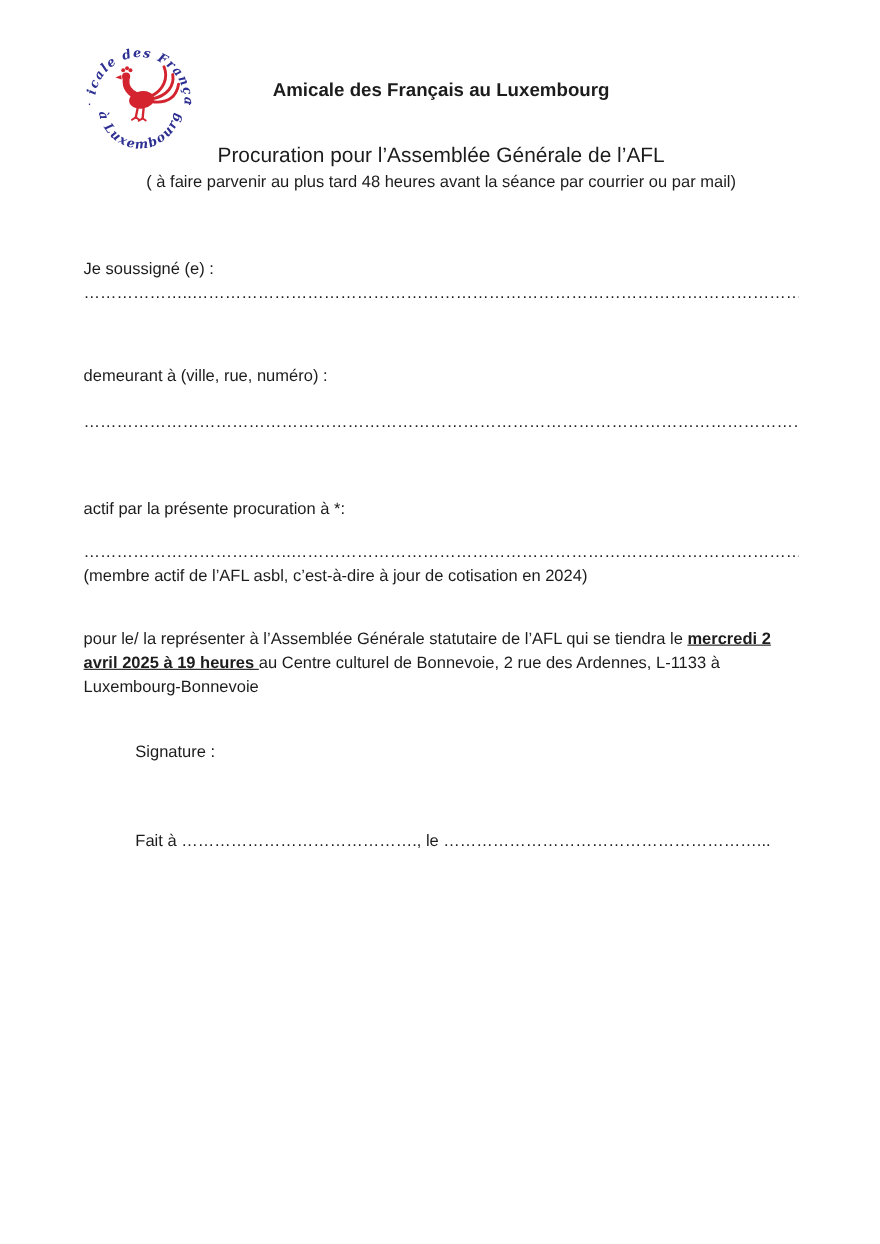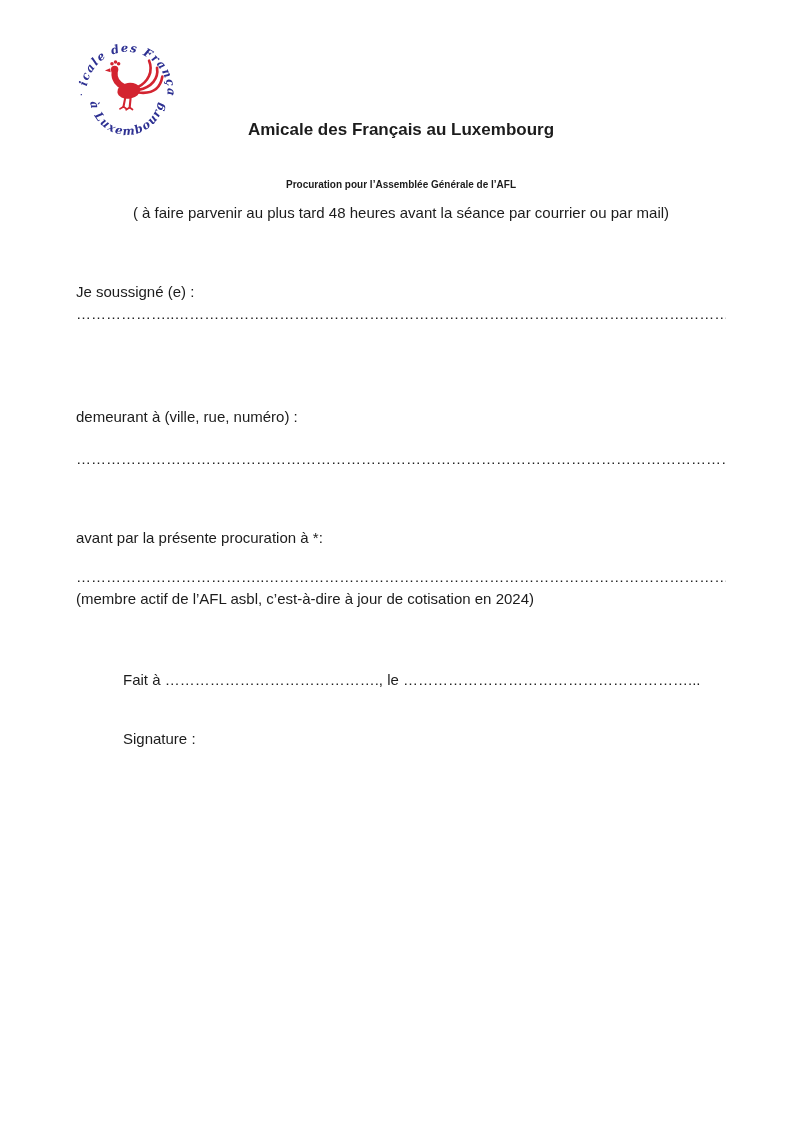--- a/index.html
+++ b/index.html
@@ -31,34 +31,34 @@
   }
   .content {
     position:absolute;
     top:0;
     left:76px;
     right:74px;
   }
   p { margin:0;flex-direction:column; }
   .title {
     margin:0;
-    padding-top:120px;
+    padding-top:72px;
     text-align:center;
     font-size:17px;
     font-weight:700;
   }
   .form-head { margin-top:39px; text-align:center; }
-  .form-head .l1 { font-weight:700; font-size:10px; }
-  .form-head .l2 { margin-top:14px; font-size:15px; }
+  .form-head .l1 { font-weight:400; font-size:19px; }
+  .form-head .l2 { margin-top:4px; font-size:15px; }
   .line { line-height:22px; }
   .fill-line { display:flex; white-space:nowrap; overflow:hidden; }
   .fill-line .dots { overflow:hidden; flex:1 1 auto; }
   .dots-row { white-space:nowrap; overflow:hidden; }
   .soussigne { margin-top:60px; }
-  .demeurant { margin-top:81px; }
+  .demeurant { margin-top:53px; }
   .addr-dots { margin-top:20px; }
   .donne { margin-top:57px; }
   .proc-dots { margin-top:17px; }
   .membre { }
   .para { margin-top:35px; line-height:22px; }
   .bu { font-weight:700; text-decoration:underline; }
   .mandat { margin-top:31px; }
   .fait { margin-top:59px; padding-left:47px; white-space:nowrap; overflow:hidden; }
   .signature { margin-top:37px; padding-left:47px; }
 </style>
@@ -119,26 +119,29 @@
 
     <p class="line soussigne fill-line">
       <span>Je soussigné (e) :  </span>
         <span class="dots">………………..………………………………………………………………………………………………………………………….</span>
     </p>
 
     <p class="line demeurant">demeurant à (ville, rue, numéro) :</p>
 
     <p class="line addr-dots dots-row">……………………………………………………………………………………………………………………………………………………………………………………</p>
 
-    <p class="line donne">avant par la présente procuration à  *:</p>
+    <p class="line donne">actif par la présente procuration à  *:</p>
 
     <p class="line proc-dots dots-row">………………………………..………………………………………………………………………………………………………………………………………………..</p>
 
     <p class="line membre">(membre actif de l’AFL asbl,  c’est-à-dire à jour de cotisation en 2024)</p>
 
+    <p class="para">
+      <span>pour le/ la représenter à l’Assemblée Générale statutaire de l’AFL qui se tiendra  le </span><span class="bu">mercredi 2 avril 2025 à 19 heures </span><span>au Centre culturel de Bonnevoie, 2 rue des Ardennes, L-1133  à Luxembourg-Bonnevoie</span>
+    </p>
 
 
+    <p class="line signature">Signature :</p>
+
     <p class="line fait">Fait à ……………………………………., le …………………………………………………...</p>
-
-    <p class="line signature">Signature :</p>
 
   </div>
 </div>
 
 </body></html>

